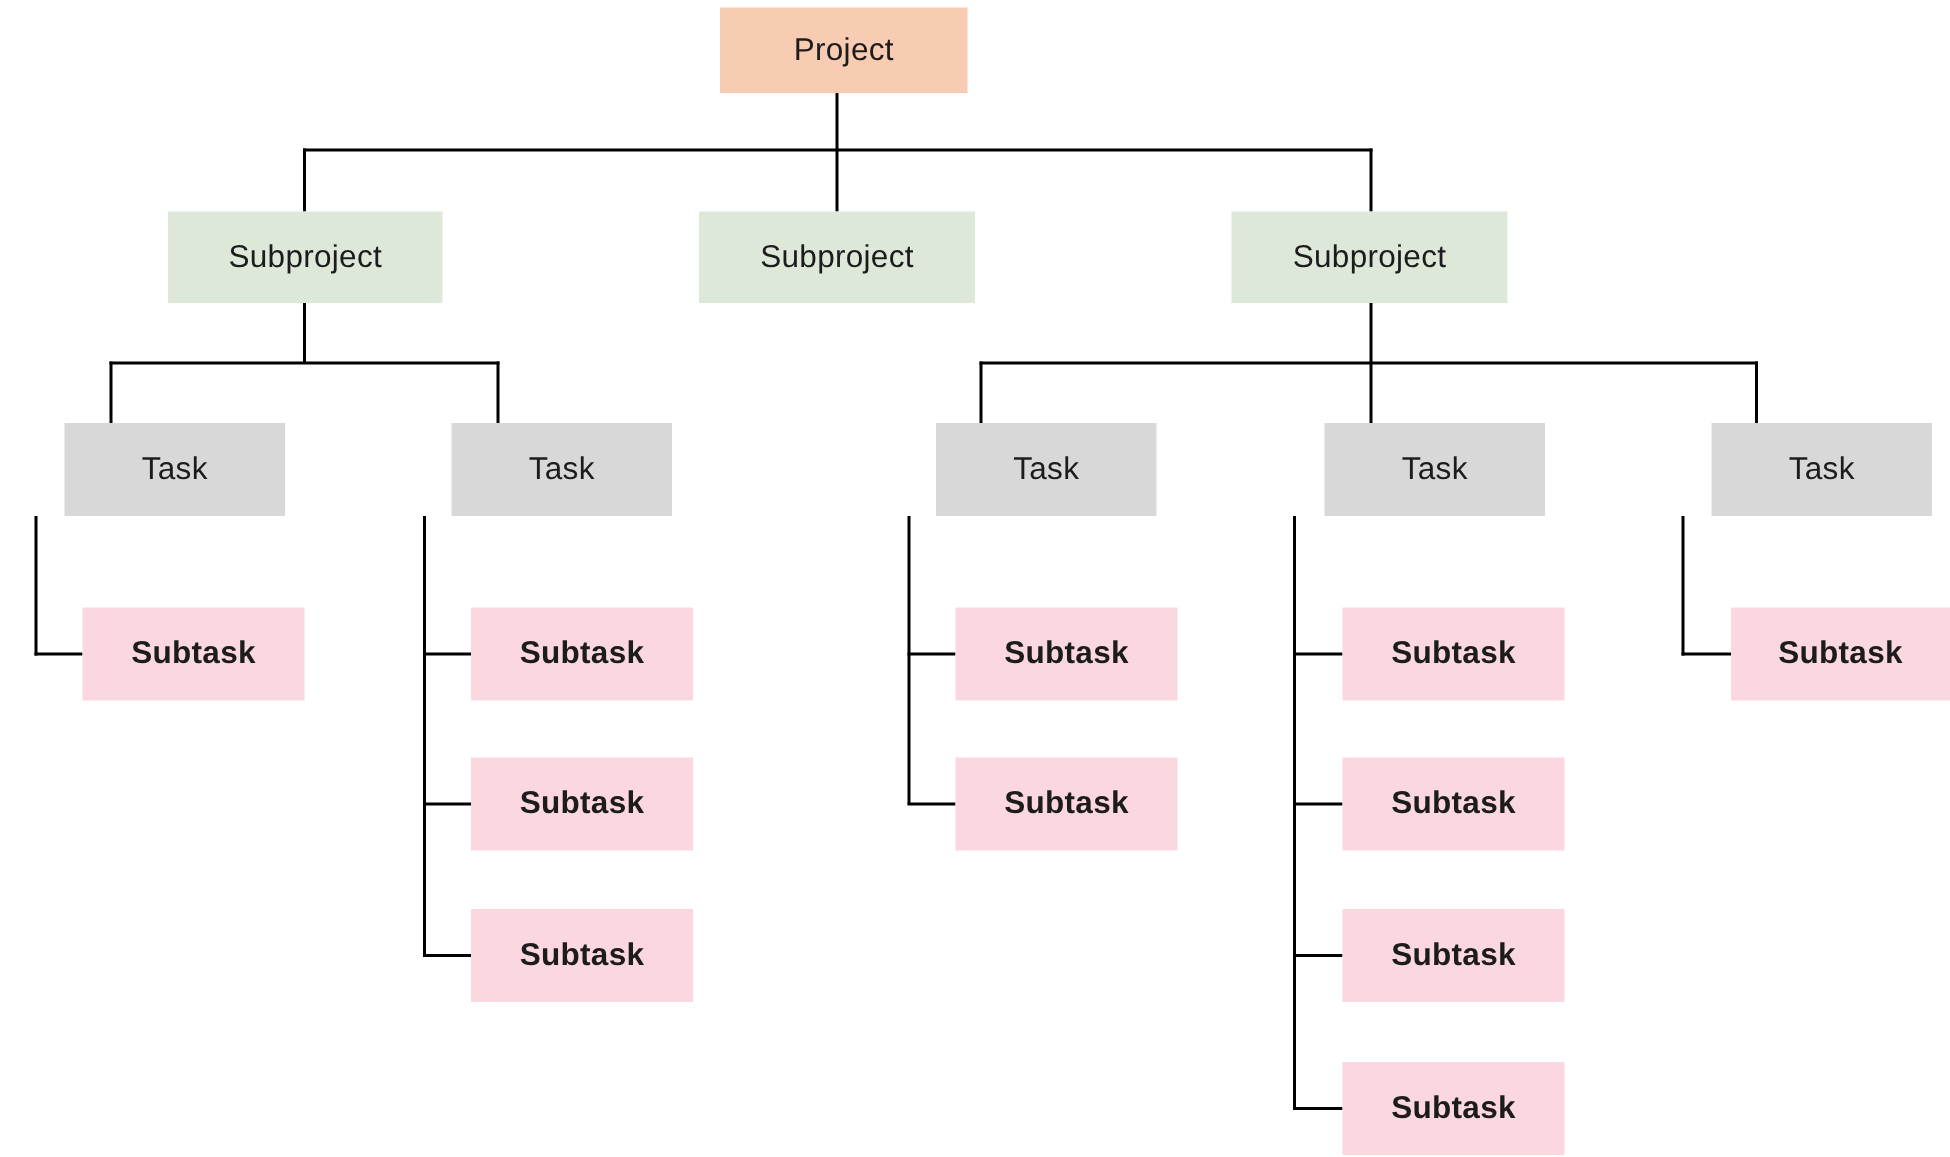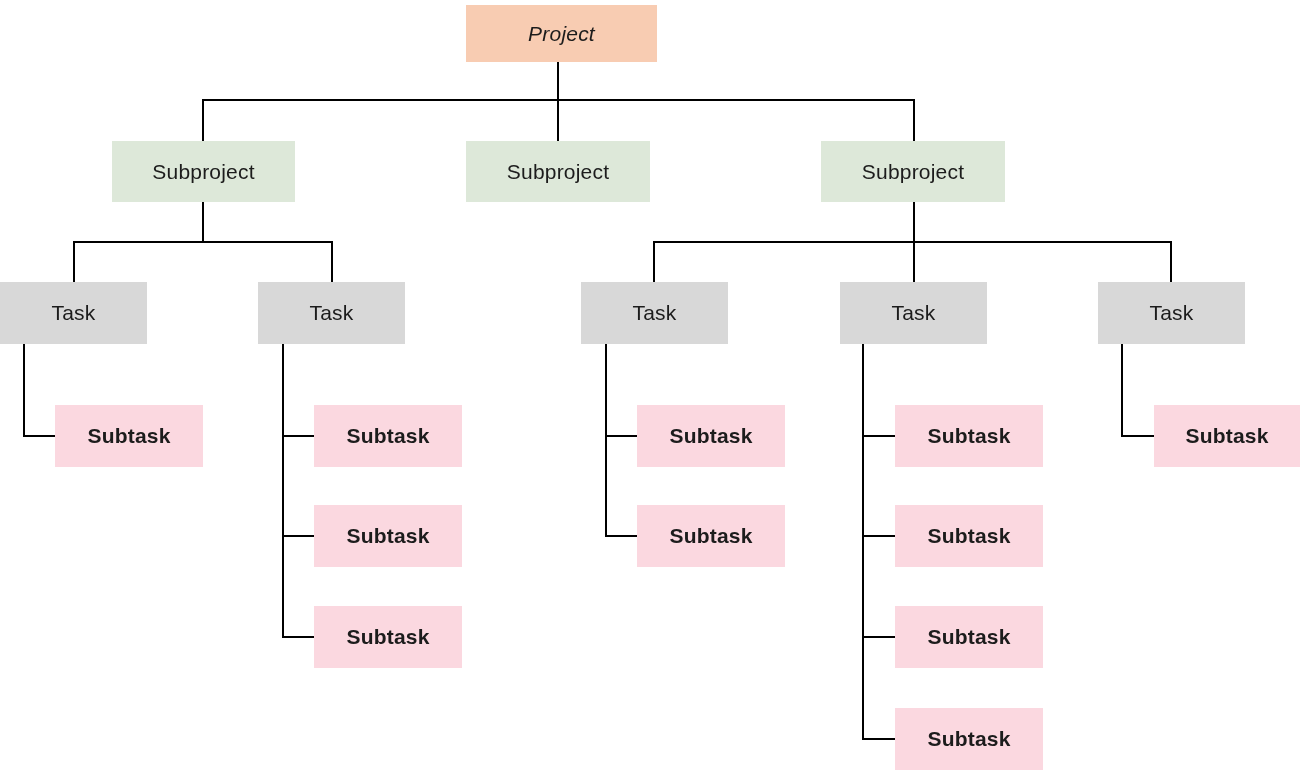--- a/index.html
+++ b/index.html
@@ -19,21 +19,21 @@
     display: flex;
     align-items: center;
     justify-content: center;
     font-size: 21px;
     color: #1c1c1c;
     letter-spacing: 0.2px;
     white-space: nowrap;
   }
   .project    { background: var(--project,    #f8ccb2); }
   .subproject { background: var(--subproject, #dde8d9); }
-  .task       { background: var(--task,       #d8d8d8); }
+  .task       { background: var(--task,       #d8d8d8); margin-left: 43px; }
   .subtask    { background: var(--subtask,    #fbd8e0); font-weight: bold; }
   .line {
     position: absolute;
     background: var(--connector, #000000);
   }
 </style>
 </head>
 <body>
 
 <div class="canvas">
@@ -67,21 +67,21 @@
 
   <div class="line" style="left:862px; top:344px; width:2px;  height:395px;"></div>
   <div class="line" style="left:862px; top:435px; width:33px; height:2px;"></div>
   <div class="line" style="left:862px; top:535px; width:33px; height:2px;"></div>
   <div class="line" style="left:862px; top:636px; width:33px; height:2px;"></div>
   <div class="line" style="left:862px; top:738px; width:33px; height:2px;"></div>
 
   <div class="line" style="left:1121px; top:344px; width:2px;  height:93px;"></div>
   <div class="line" style="left:1121px; top:435px; width:33px; height:2px;"></div>
 
-  <div class="node project" style="left:466px; top:5px; width:191px; height:57px;font-style:italic;">Project</div>
+  <div class="node project" style="left:480px; top:5px; width:165px; height:57px;">Project</div>
 
   <div class="node subproject" style="left:112px; top:141px; width:183px; height:61px;">Subproject</div>
   <div class="node subproject" style="left:466px; top:141px; width:184px; height:61px;">Subproject</div>
   <div class="node subproject" style="left:821px; top:141px; width:184px; height:61px;">Subproject</div>
 
   <div class="node task" style="left:0px; top:282px; width:147px; height:62px;">Task</div>
   <div class="node task" style="left:258px; top:282px; width:147px; height:62px;">Task</div>
   <div class="node task" style="left:581px; top:282px; width:147px; height:62px;">Task</div>
   <div class="node task" style="left:840px; top:282px; width:147px; height:62px;">Task</div>
   <div class="node task" style="left:1098px; top:282px; width:147px; height:62px;">Task</div>

